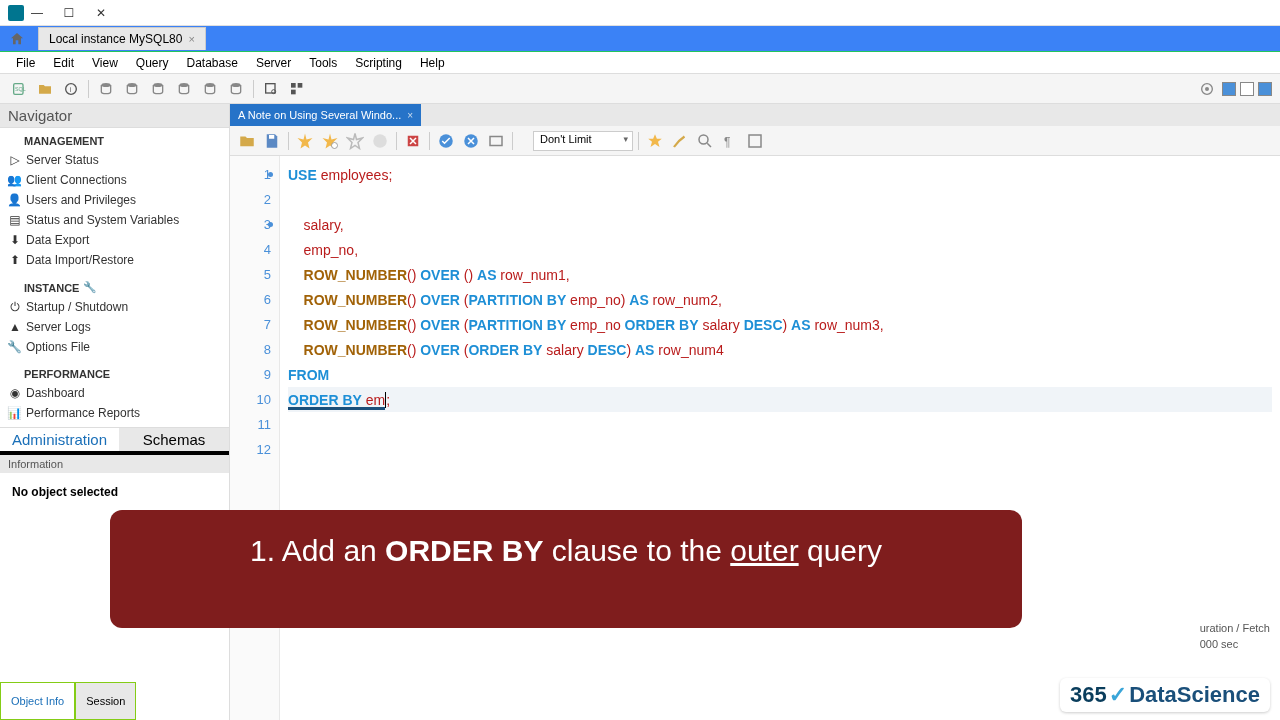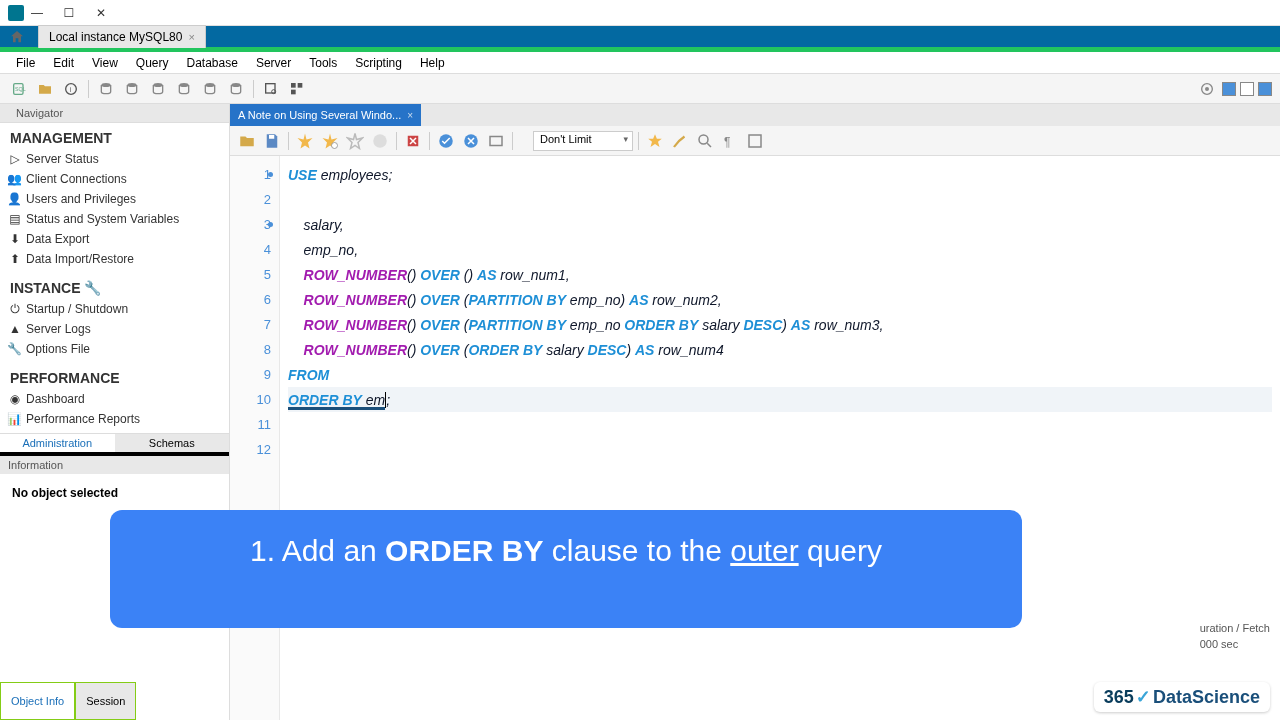--- a/index.html
+++ b/index.html
@@ -4,45 +4,45 @@
 <style>
 * { margin: 0; padding: 0; box-sizing: border-box; font-family: 'Segoe UI', Tahoma, sans-serif; }
 body { background: #ffffff; width: 1280px; height: 720px; overflow: hidden; position: relative; font-size: 12px; }
 
 .titlebar { height: 26px; background: #fff; display: flex; align-items: center; padding: 0 8px; border-bottom: 1px solid #e0e0e0; }
 .titlebar-icon { width: 16px; height: 16px; background: #00758f; border-radius: 2px; margin-right: 6px; }
 .titlebar-text { flex: 1; font-size: 12px; color: #000; }
 .win-controls { display: flex; gap: 18px; }
 .win-btn { width: 14px; height: 14px; display: flex; align-items: center; justify-content: center; cursor: pointer; color: #333; }
 
-.tabbar { height: 26px; background: #0369a1; display: flex; align-items: center; padding-left: 8px; border-bottom: 5px solid #22c55e; }
+.tabbar { height: 26px; background: #3b82f6; display: flex; align-items: center; padding-left: 8px; border-bottom: 1px solid #22c55e; }
 .home-icon { width: 18px; height: 16px; margin-right: 12px; color: #555; }
 .conn-tab { background: #e8e8e8; padding: 4px 10px; font-size: 12px; border: 1px solid #ccc; border-bottom: none; display: flex; align-items: center; gap: 6px; }
 .tab-close { font-size: 11px; color: #888; cursor: pointer; }
 
 .menubar { height: 22px; background: #fff; display: flex; align-items: center; padding-left: 8px; border-bottom: 1px solid #ddd; gap: 2px; }
 .menu-item { padding: 2px 8px; font-size: 12px; color: #000; cursor: pointer; }
 
 .main-toolbar { height: 30px; background: #f5f5f5; display: flex; align-items: center; padding-left: 8px; gap: 4px; border-bottom: 1px solid #ddd; position: relative; }
 .tb-icon { width: 22px; height: 22px; display: flex; align-items: center; justify-content: center; cursor: pointer; color: #555; }
 .tb-icon svg { width: 16px; height: 16px; }
 .right-tb { position: absolute; right: 8px; display: flex; gap: 4px; align-items: center; }
 .panel-toggle { width: 14px; height: 14px; border: 1px solid #888; background: #fff; }
 .panel-toggle.active { background: #4a90d9; }
 
 .workspace { display: flex; height: calc(100% - 104px); }
 
 .sidebar { width: 230px; background: #fff; display: flex; flex-direction: column; border-right: 1px solid #ddd; }
-.nav-header { background: #e8e8e8; padding: 3px 16px; font-size: 11px; color: #555; border-bottom: 1px solid #ddd; }
+.nav-header { background: #e8e8e8; padding: 3px 8px; font-size: 15px; color: #555; border-bottom: 1px solid #ddd; }
 .nav-section { padding: 4px 0; }
-.nav-section-title { padding: 3px 10px; font-weight: bold; font-size: 14px; color: #333; display: flex; align-items: center; gap: 4px; }
+.nav-section-title { padding: 3px 24px; font-weight: bold; font-size: 11px; color: #333; display: flex; align-items: center; gap: 4px; }
 .nav-link { padding: 3px 10px 3px 26px; font-size: 12px; color: #333; display: flex; align-items: center; gap: 6px; cursor: pointer; position: relative; }
 .nav-icon { width: 14px; height: 14px; position: absolute; left: 8px; display: flex; align-items: center; justify-content: center; }
 .nav-tabs { display: flex; border-top: 1px solid #ddd; }
-.nav-tab { flex: 1; padding: 3px 12px; font-size: 11px; text-align: center; cursor: pointer; background: #e8e8e8; }
+.nav-tab { flex: 1; padding: 3px 12px; font-size: 15px; text-align: center; cursor: pointer; background: #e8e8e8; }
 .nav-tab.active { color: #1a6fb8; background: #fff; }
 .info-panel { border-top: 4px solid #000000; }
 .info-header { background: #e8e8e8; padding: 3px 8px; font-size: 11px; color: #555; }
 .info-body { padding: 12px; font-size: 12px; font-weight: bold; }
 
 .editor-area { flex: 1; display: flex; flex-direction: column; background: #fff; justify-content: center; }
 .editor-tabs { height: 22px; background: #e8e8e8; display: flex; align-items: stretch; }
 .editor-tab { background: #2673c8; color: #fff; padding: 3px 8px; font-size: 11px; display: flex; align-items: center; gap: 6px; }
 .editor-tab-close { color: #cde; cursor: pointer; font-size: 10px; }
 
@@ -50,34 +50,34 @@
 .et-icon { width: 22px; height: 22px; display: flex; align-items: center; justify-content: center; cursor: pointer; }
 .et-sep { width: 1px; height: 18px; background: #ccc; margin: 0 2px; }
 .limit-select { border: 1px solid #ccc; padding: 1px 18px 1px 6px; font-size: 11px; height: 20px; background: #fff; position: relative; min-width: 100px; margin-left: 15px; }
 .limit-select::after { content: '▾'; position: absolute; right: 4px; top: 2px; font-size: 9px; color: #666; }
 
 .code-area { flex: 1; display: flex; font-family: Consolas, 'Courier New', monospace; font-size: 14px; background: #fff; overflow: hidden; }
 .gutter { background: #fafafa; padding: 6px 0; border-right: 1px solid #e8e8e8; min-width: 50px; }
 .gutter-line { height: 25px; display: flex; align-items: center; justify-content: flex-end; padding-right: 8px; color: #4a90d9; font-size: 13px; position: relative; }
 .gutter-line .dot { position: absolute; left: 38px; width: 5px; height: 5px; background: #4a90d9; border-radius: 50%; }
 .code-body { flex: 1; padding: 6px 8px; }
-.code-line { height: 25px; display: flex; align-items: center; white-space: pre; font-style: italic; }
+.code-line { height: 25px; display: flex; align-items: center; white-space: pre; }
 .code-line.current { background: #f0f4f8; }
 .kw { color: #1e8fd6; font-weight: bold; }
-.plain { color: #0f172a; }
-.func { color: #a21caf; font-weight: bold; }
+.plain { color: #b91c1c; }
+.func { color: #a16207; font-weight: bold; }
 .underline-mark { position: relative; }
 .underline-mark::after { content: ''; position: absolute; left: 0; right: 0; bottom: -2px; height: 3px; background: #1b4f7a; }
 .cursor-caret { display: inline-block; width: 1px; height: 16px; background: #000; vertical-align: middle; }
 
-.overlay-banner { position: absolute; left: 110px; right: 0; width: 912px; top: 510px; background: #3b82f6; color: #fff; border-radius: 12px; padding: 24px 30px 60px 30px; font-size: 30px; text-align: center; }
+.overlay-banner { position: absolute; left: 110px; right: 0; width: 912px; top: 510px; background: #7f1d1d; color: #fff; border-radius: 12px; padding: 24px 30px 60px 30px; font-size: 30px; text-align: center; }
 .overlay-banner strong { font-weight: bold; }
 .overlay-banner .under { text-decoration: underline; }
 
-.watermark { position: absolute; right: 10px; bottom: 8px; background: #fff; border-radius: 6px; padding: 4px 10px; font-size: 18px; font-weight: bold; color: #1a4f7a; box-shadow: 0 1px 3px rgba(0,0,0,0.2); display: flex; align-items: center; gap: 2px; }
+.watermark { position: absolute; right: 10px; bottom: 8px; background: #fff; border-radius: 6px; padding: 4px 10px; font-size: 22px; font-weight: bold; color: #1a4f7a; box-shadow: 0 1px 3px rgba(0,0,0,0.2); display: flex; align-items: center; gap: 2px; }
 .watermark .num { color: #0a3d5c; }
 .watermark .check { color: #3aa5d8; }
 
 .bottom-tabs { position: absolute; bottom: 0; left: 0; display: flex; font-size: 11px; }
 .bottom-tab { padding: 12px 10px; background: #e8e8e8; border: 1px solid #84cc16; cursor: pointer; }
 .bottom-tab.active { background: #fff; color: #1a6fb8; }
 
 .status-fragment { position: absolute; right: 10px; top: 620px; font-size: 11px; color: #555; line-height: 16px; text-align: left; white-space: pre; }
 
 .toolbar-svg { width: 18px; height: 18px; }

